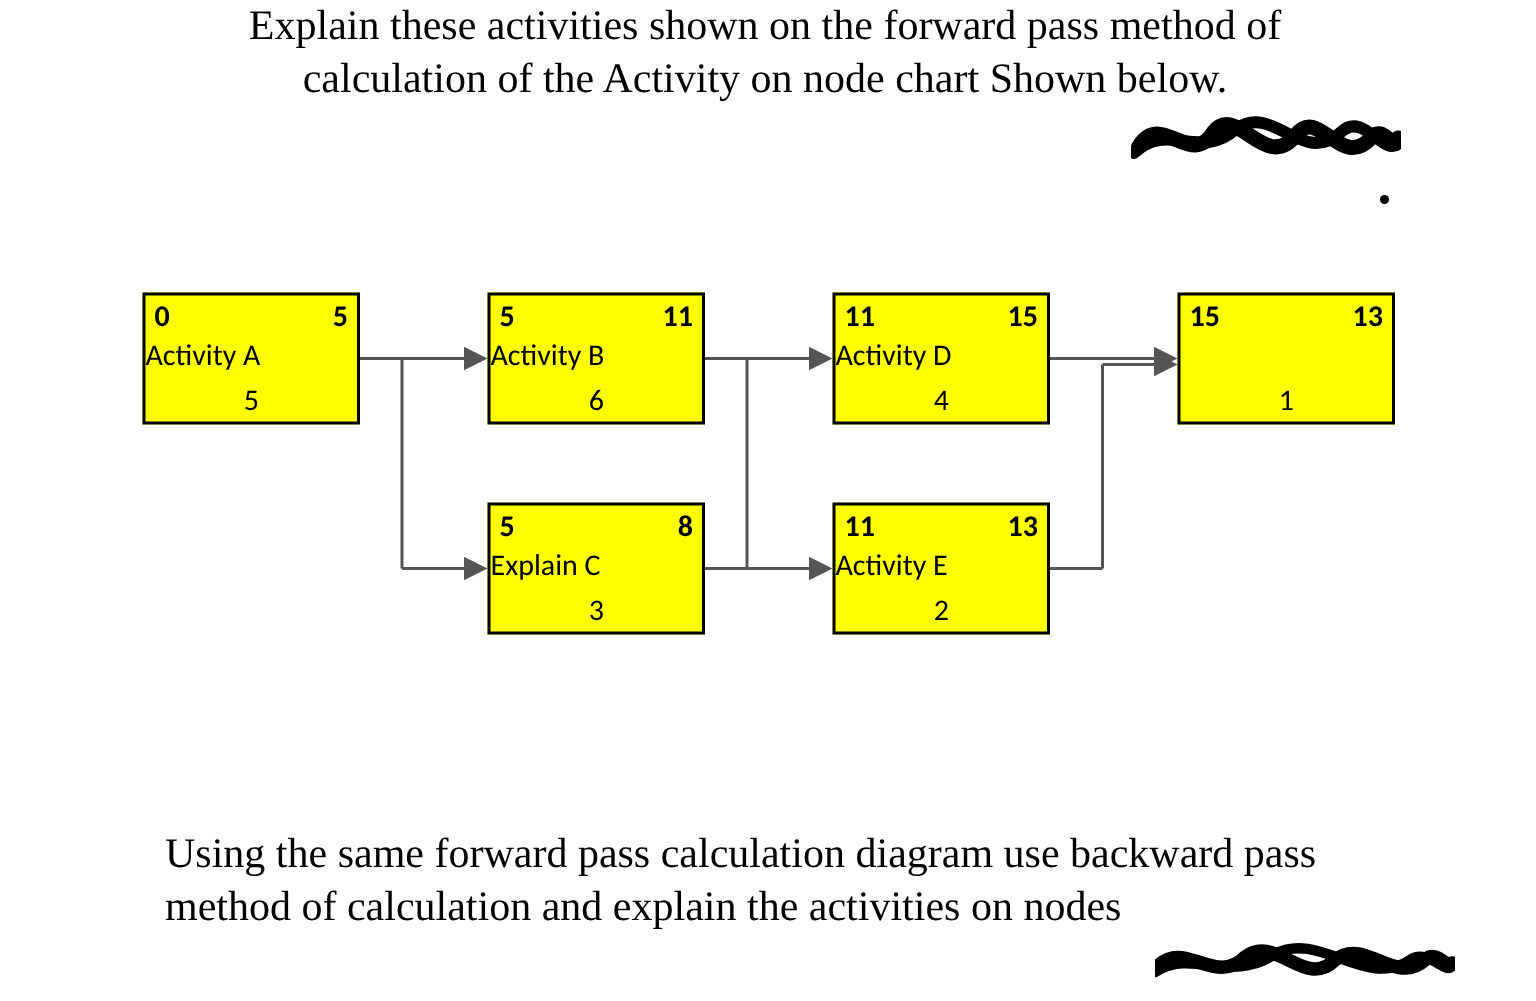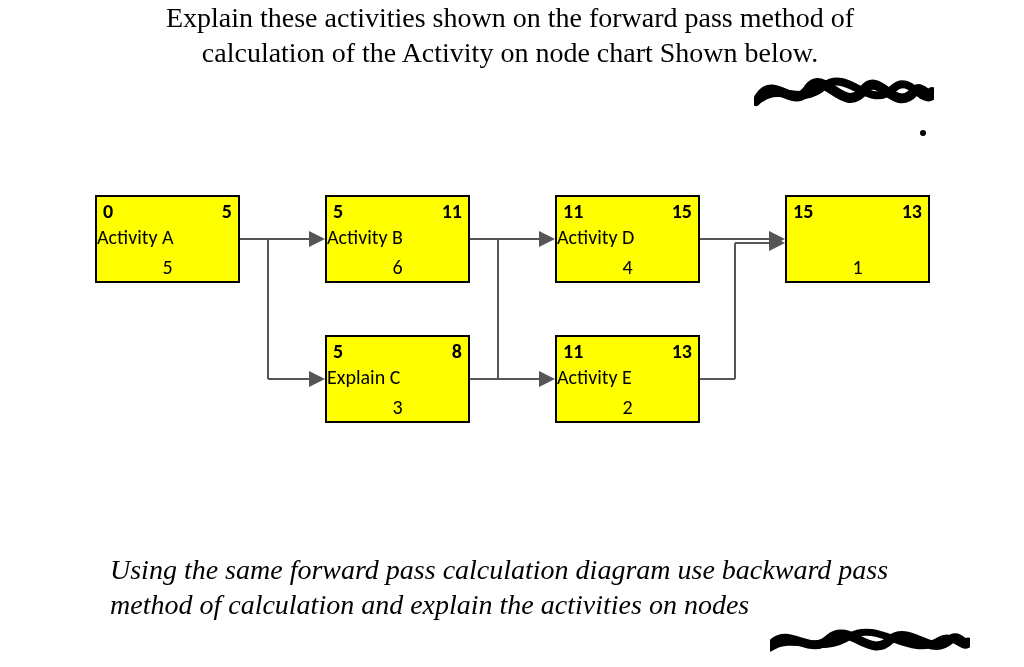--- a/index.html
+++ b/index.html
@@ -20,21 +20,20 @@
     width: 800px;
     line-height: 1.25;
     text-align: center;
   }
   .question2 {
     position: absolute;
     left: 110px;
     top: 552px;
     width: 800px;
     line-height: 1.25;
-    font-style: italic;
   }
   .scribble {
     position: absolute;
     display: inline-block;
   }
   .scribble svg { display: block; }
   .node {
     position: absolute;
     width: 145px;
     height: 88px;

